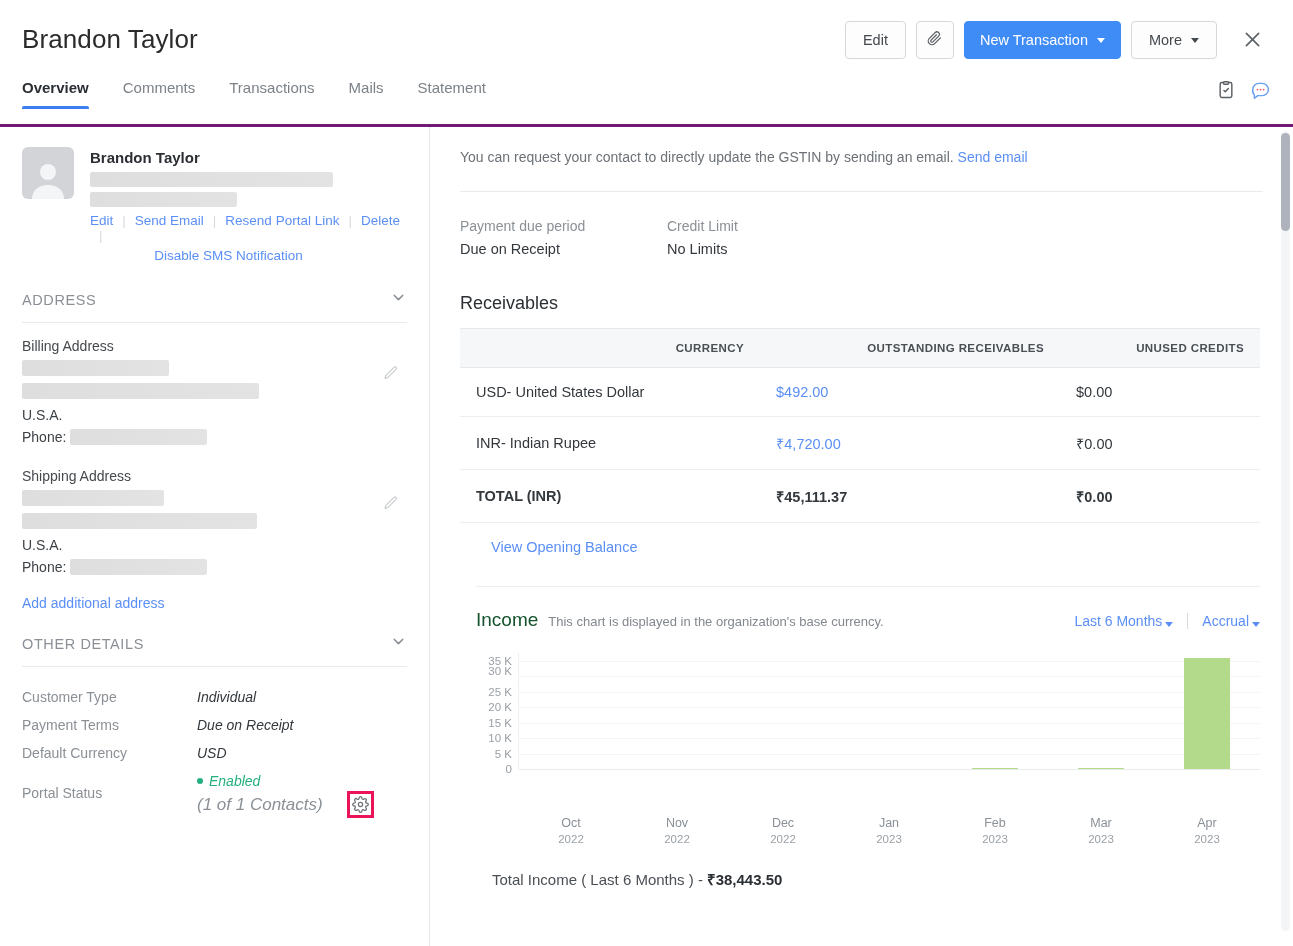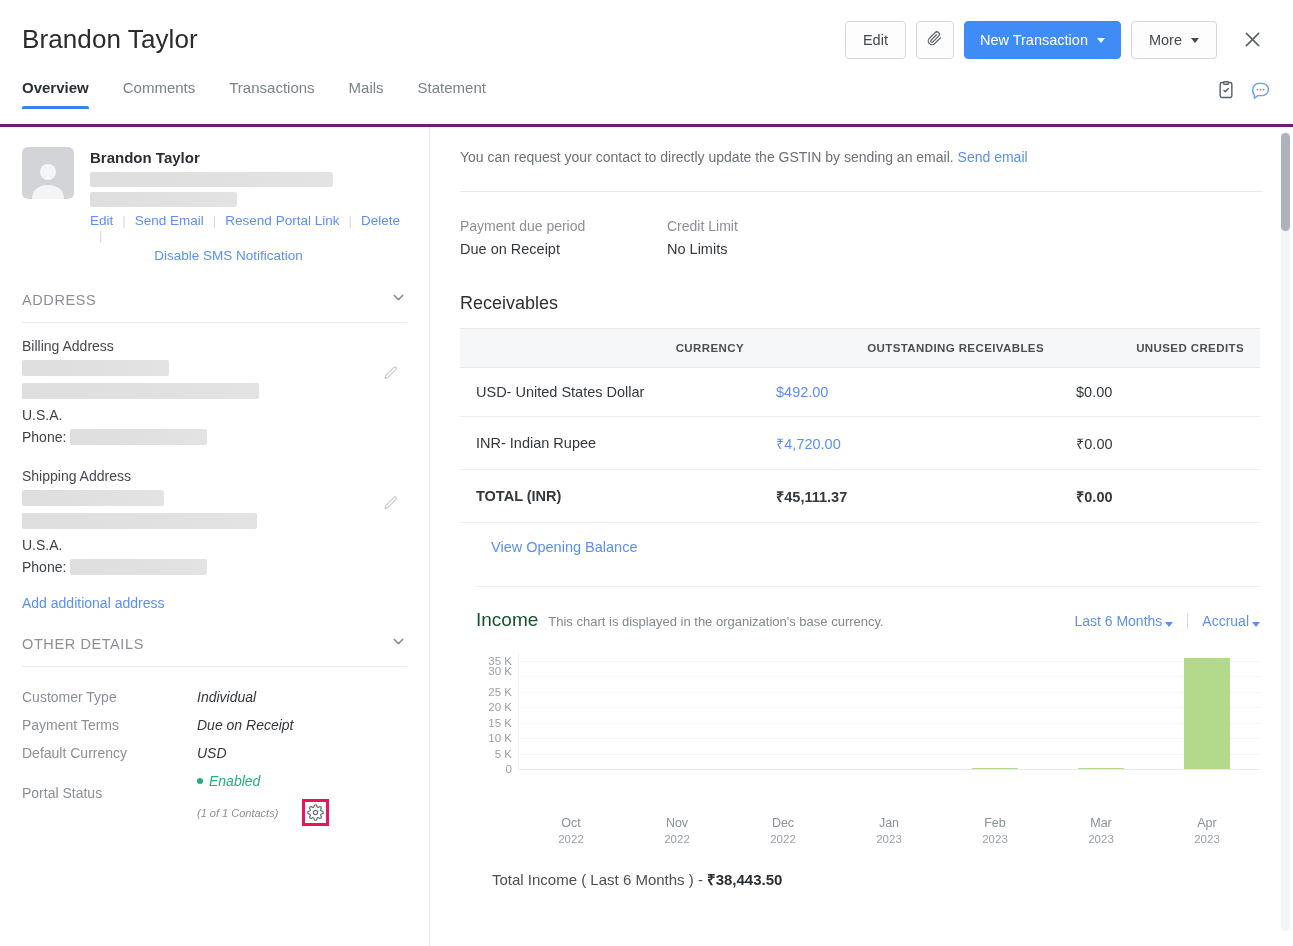--- a/index.html
+++ b/index.html
@@ -105,21 +105,21 @@
   .pencil { position:absolute; right: 8px; top: 42px; cursor:pointer; opacity:.55; }
   .add-addr { display:block; margin-top: 17px; font-size:14px; color:#5b8ff5; text-decoration:none; cursor:pointer;}
 
   
   .od-table { margin-top: 16px; width: 100%; font-size: 14px; border-collapse: collapse;}
   .od-table td { padding: 6px 0; vertical-align: top; }
   .od-k { color:#8a9096; width: 175px; }
   .od-v { color:#33383d;font-style:italic; }
   .portal-status { color:#22b07d; display:flex; align-items:center; gap:6px; }
   .dot { width:6px; height:6px; border-radius:50%; background:#22b07d; display:inline-block; }
-  .portal-sub { color:#8a9096; font-size:11px; display:flex; align-items:center; gap:24px; margin-top:10px;}
+  .portal-sub { color:#8a9096; font-size:17px; display:flex; align-items:center; gap:24px; margin-top:2px;}
   .gear-hl {
     border: 3px solid #ec1459; padding: 2px; display:inline-flex; align-items:center;
     justify-content:center; cursor:pointer; background:#fff;
   }
 
   
   .notice { font-size: 14px; color:#6b7177; padding-bottom: 26px; border-bottom:1px solid #e8eaec; }
   .notice a { color:#5b8ff5; text-decoration:none; cursor:pointer;}
   .meta-row { display:flex; margin-top: 26px; }
   .meta-col { width: 207px; }

